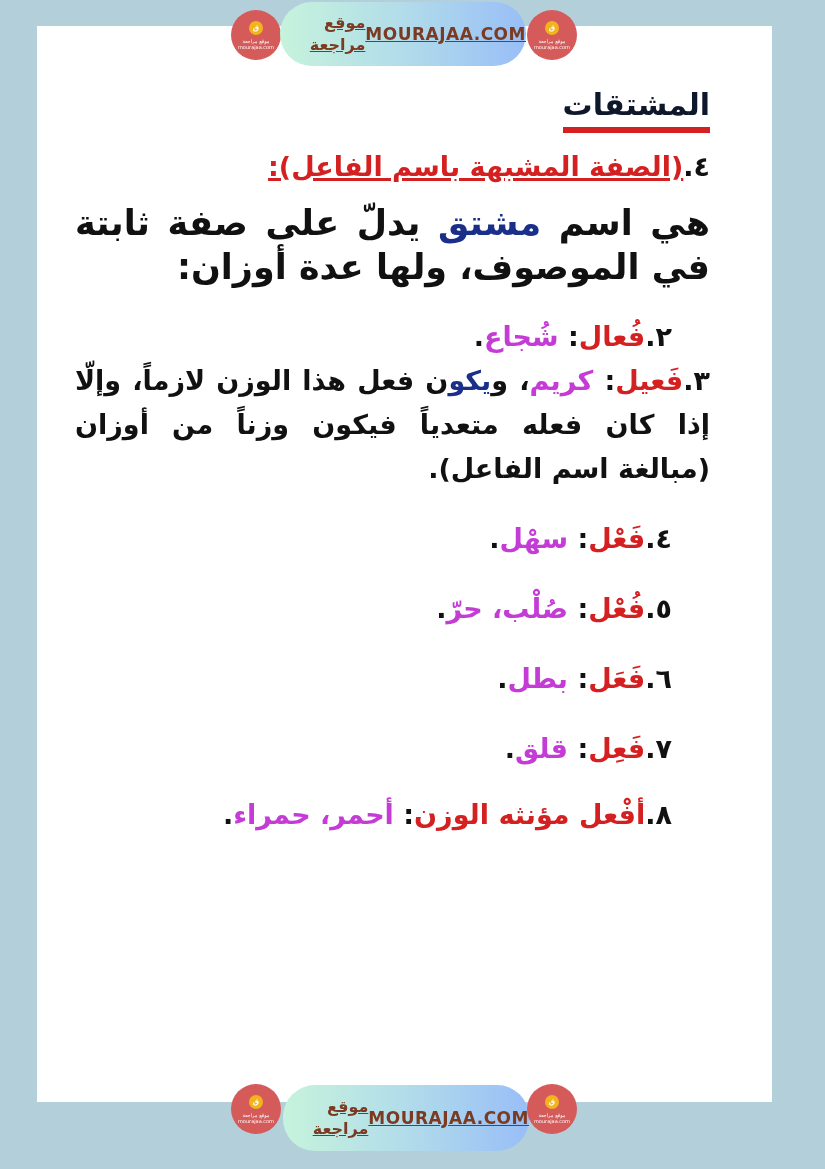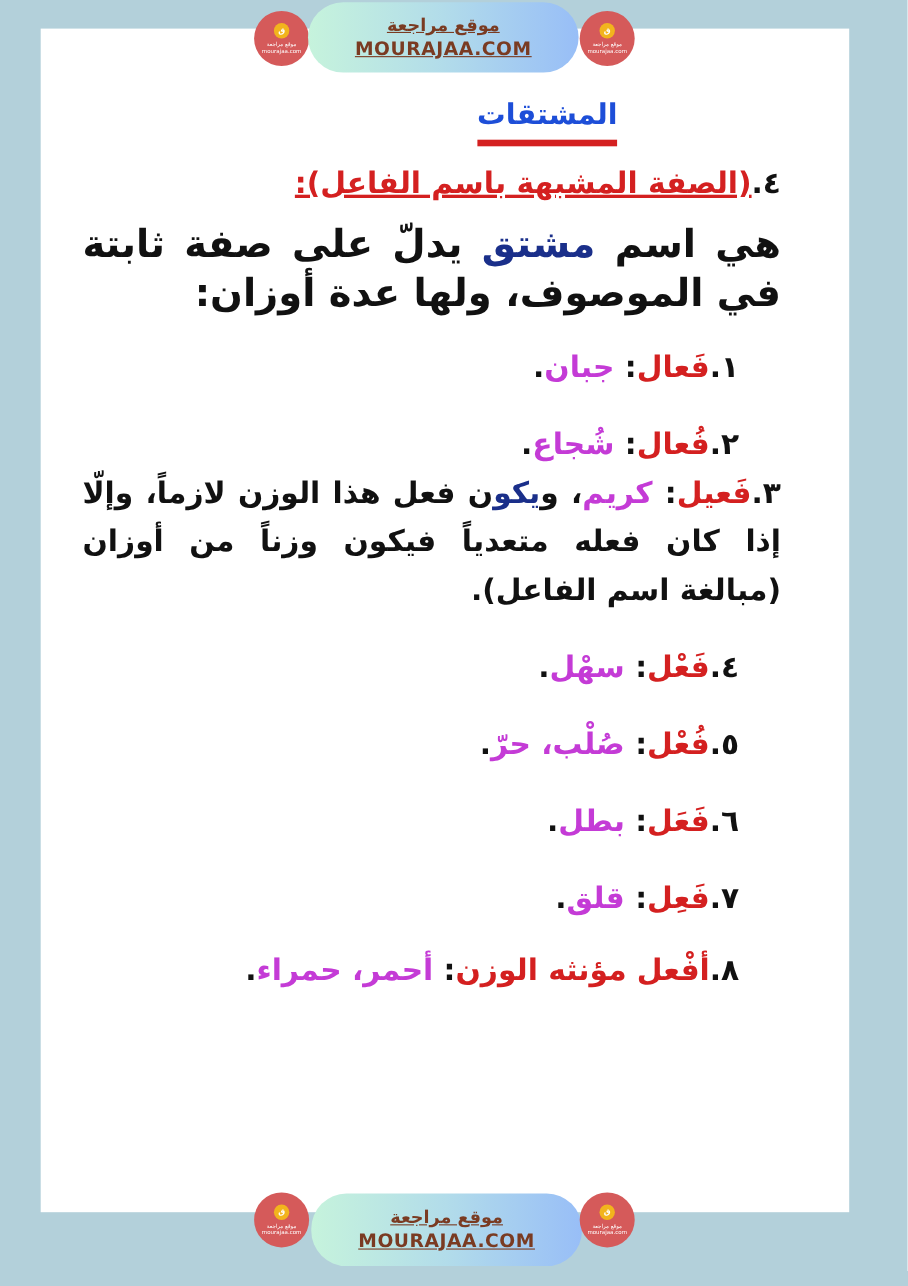--- a/index.html
+++ b/index.html
@@ -8,21 +8,21 @@
       background: #b3d0da;
       font-family: "DejaVu Sans", sans-serif;
     }
     .page {
       position: absolute; left: 37px; top: 26px; width: 735px; height: 1076px;
       background: #ffffff;
     }
     .banner {
       position: absolute; width: 246px; height: 64px; border-radius: 32px;
       background: linear-gradient(90deg, #c6f3dc 0%, #b2dcea 50%, #98bef7 100%);
-      display: flex; flex-direction: column; align-items: center; justify-content: center;
+      display: flex; flex-direction: row; align-items: center; justify-content: center;
       z-index: 3; cursor: pointer;
     }
     .banner.top { left: 280px; top: 2px; }
     .banner.bottom { left: 283px; top: 1085px; height: 66px; }
     .banner .ar {
       font-family: "DejaVu Sans", sans-serif; font-size: 16px; font-weight: bold;
       color: #7a3b22; text-decoration: underline; line-height: 22px; direction: rtl;
     }
     .banner .en {
       font-family: "DejaVu Sans", sans-serif; font-size: 17px; font-weight: bold;
@@ -46,21 +46,21 @@
     .logo.tr { left: 527px; top: 10px; }
     .logo.bl { left: 231px; top: 1084px; }
     .logo.br { left: 527px; top: 1084px; }
 
     .content {
       position: absolute; left: 75px; top: 85px; width: 635px;
       direction: rtl; text-align: right;
       font-family: "DejaVu Sans", sans-serif; font-weight: bold; color: #111111;
     }
     .title {
-      text-align: center; font-size: 26px; color: #1d4ed8; margin: 0;
+      text-align: right; font-size: 30px; color: #0f172a; margin: 0;
       padding-left: 210px;
     }
     .title span {
       display: inline-block; border-bottom: 6px solid #d42020; padding-bottom: 2px; line-height: 40px;
     }
     .subtitle { font-size: 27px; margin-top: 14px; color: #d42020; line-height: 40px; }
     .subtitle .num { color: #111111; }
     .subtitle .txt { text-decoration: underline; text-decoration-thickness: 3px; }
     .para { font-size: 35px; line-height: 44px; margin-top: 14px; text-align: justify; }
     .para .blue { color: #1a2f8a; }
@@ -99,23 +99,20 @@
   </div>
 
   <div class="subtitle">
     <span class="num">٤.</span><span class="txt">(الصفة المشبهة باسم الفاعل):</span>
   </div>
 
   <div class="para">
     <span>هي اسم </span><span class="blue">مشتق</span><span> يدلّ على صفة ثابتة في الموصوف، ولها عدة أوزان:</span>
   </div>
 
-  <div class="item simple first">
-    <span class="num">١.</span><span class="wazn">فَعال</span><span class="sep">: </span><span class="ex">جبان</span><span class="sep">.</span>
-  </div>
 
   <div class="item simple">
     <span class="num">٢.</span><span class="wazn">فُعال</span><span class="sep">: </span><span class="ex">شُجاع</span><span class="sep">.</span>
   </div>
 
   <div class="item long">
     <span class="num">٣.</span><span class="wazn">فَعيل</span><span class="sep">: </span><span class="ex">كريم</span><span>، و</span><span class="blue">يكو</span><span>ن فعل هذا الوزن لازماً، وإلّا إذا كان فعله متعدياً فيكون وزناً من أوزان (مبالغة اسم الفاعل).</span>
   </div>
 
   <div class="item simple">

